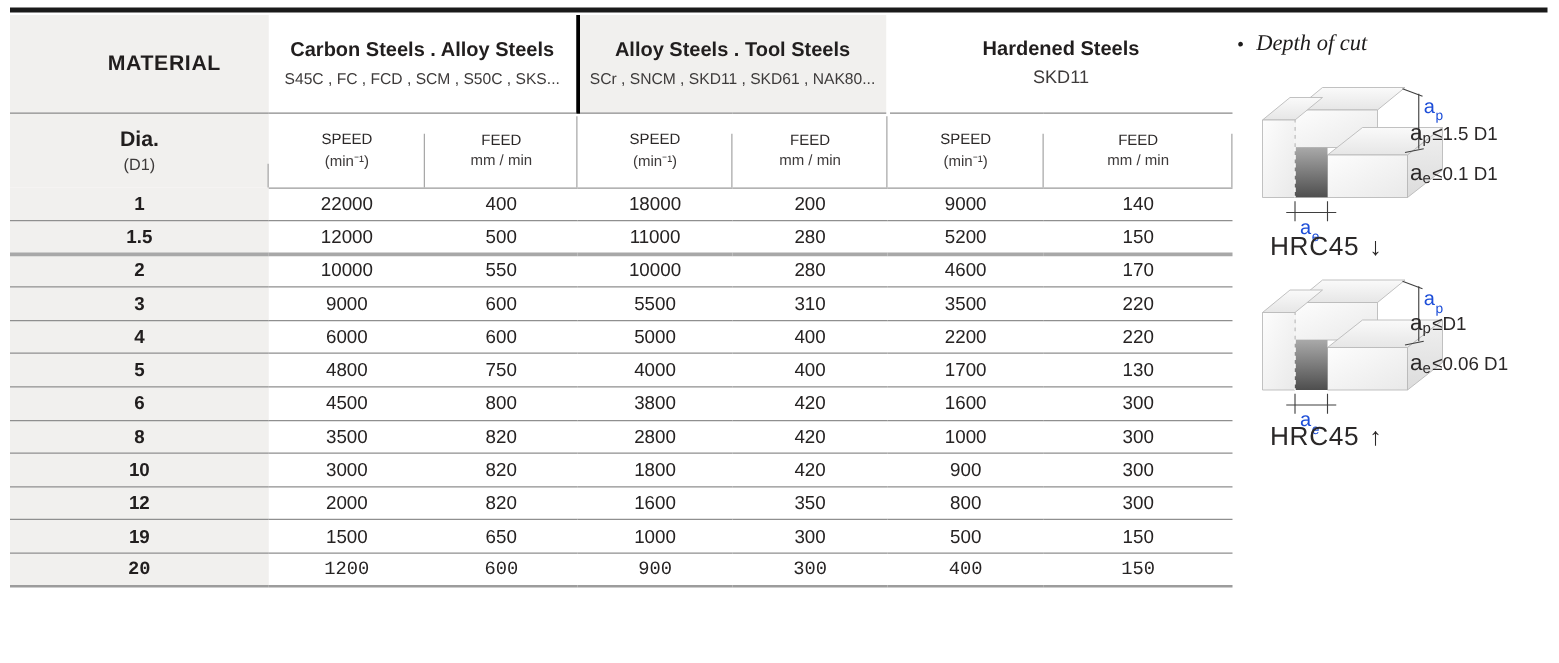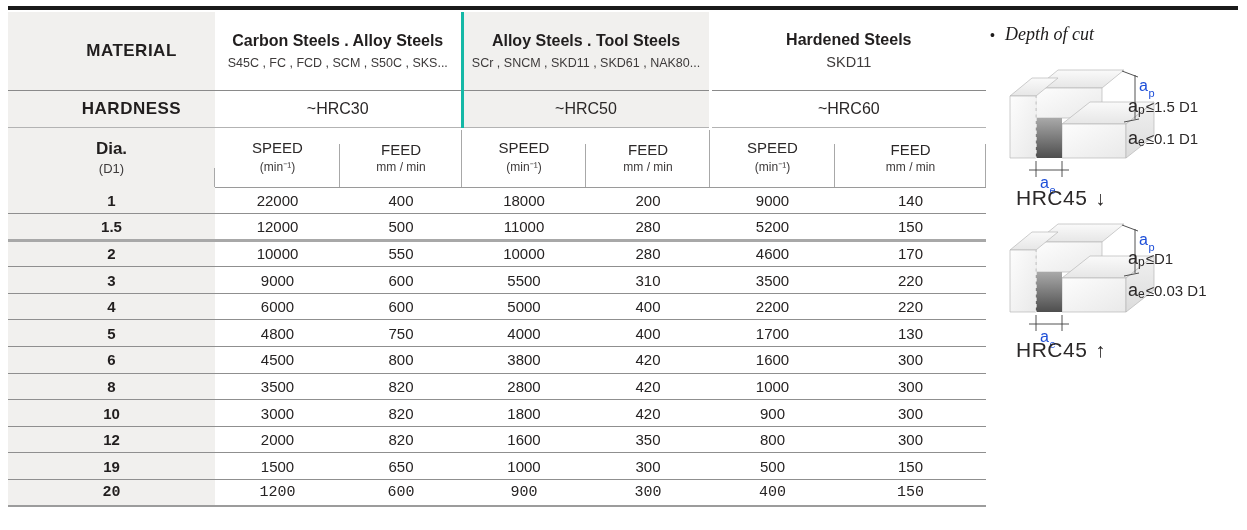--- a/index.html
+++ b/index.html
@@ -16,27 +16,27 @@
   table.spec th, table.spec td { padding:0; text-align:center; vertical-align:middle; font-weight:normal; }
   .shade { background:#f1f0ee; }
 
   .r-material th { height:78px; border-bottom:1px solid #8a8a8a; }
   .r-material .row-label, .r-hardness .row-label {
     font-weight:bold; font-size:17px; letter-spacing:.5px; color:#211e1e;margin-left:40px;
   }
   .g-title { font-weight:bold; font-size:16px; color:#211e1e; }
   .g-sub { font-size:12.5px; color:#3d3a3a; margin-top:6px; }
   .g3 .g-sub { font-size:14.5px; margin-top:5px; }
-  .gap-cell { border-left:3px solid #14b8a6; border-right:3px solid #fff; }
+  .gap-cell { border-left:3px solid #000000; border-right:3px solid #fff; }
 
   .r-hardness th { height:37px; border-bottom:1px solid #b3b3b3; font-size:16px; color:#2b2828; }
 
   .r-units th { height:60px;margin-top:36px; }
   .r-units th.u { border-bottom:1px solid #9a9a9a; position:relative; }
-  .u-t { font-size:15px; color:#2b2828; }
+  .u-t { font-size:12px; color:#2b2828; }
   .u-s { font-size:12px; color:#3d3a3a; margin-top:2px; }
   .dia-t { font-weight:bold; font-size:17px; color:#211e1e; }
   .dia-s { font-size:13px; color:#3d3a3a; margin-top:2px; }
   .u::before { content:""; position:absolute; left:-1px; width:1px; background:#a8a8a8; bottom:0; }
   .sep-stub::before  { top:40px; }
   .sep-part::before  { top:16px; }
   .sep-full::before  { top:2px; }
   .u-last::after { content:""; position:absolute; right:0; width:1px; background:#a8a8a8; bottom:0; top:16px; }
 
   tbody td { height:26.6px; font-size:15px; color:#262323; }
@@ -94,28 +94,20 @@
             <div class="g-sub">S45C , FC , FCD , SCM , S50C , SKS...</div>
           </th>
           <th colspan="2" class="grp g2 shade gap-cell">
             <div class="g-title">Alloy  Steels . Tool Steels</div>
             <div class="g-sub">SCr , SNCM , SKD11 , SKD61 , NAK80...</div>
           </th>
           <th colspan="2" class="grp g3">
             <div class="g-title">Hardened Steels</div>
             <div class="g-sub">SKD11</div>
           </th>
-        </tr>
-        <tr class="r-hardness">
-          <th class="shade">
-            <span class="row-label">HARDNESS</span>
-          </th>
-          <th colspan="2">~HRC30</th>
-          <th colspan="2" class="shade gap-cell">~HRC50</th>
-          <th colspan="2">~HRC60</th>
         </tr>
         <tr class="r-units">
           <th class="shade">
             <div class="dia-t">Dia.</div>
             <div class="dia-s">(D1)</div>
           </th>
           <th class="u sep-stub">
             <div class="u-t">SPEED</div>
             <div class="u-s">(min⁻¹)</div>
           </th>
@@ -331,17 +323,17 @@
     <span class="lab lab-ae"><span>a</span><sub>e</sub></span>
   </div>
   <div class="hrc" style="top:338px">
     <span>HRC45</span><span class="arrow">↑</span>
   </div>
   <div class="conds" style="top:248px">
     <div class="cond">
       <span class="sym">a</span><span class="sub">p</span><span class="expr">≤D1</span>
     </div>
     <div class="cond">
-      <span class="sym">a</span><span class="sub">e</span><span class="expr">≤0.03 D1</span>
+      <span class="sym">a</span><span class="sub">e</span><span class="expr">≤0.06 D1</span>
     </div>
   </div>
 
 </div>
 
 </body></html>

